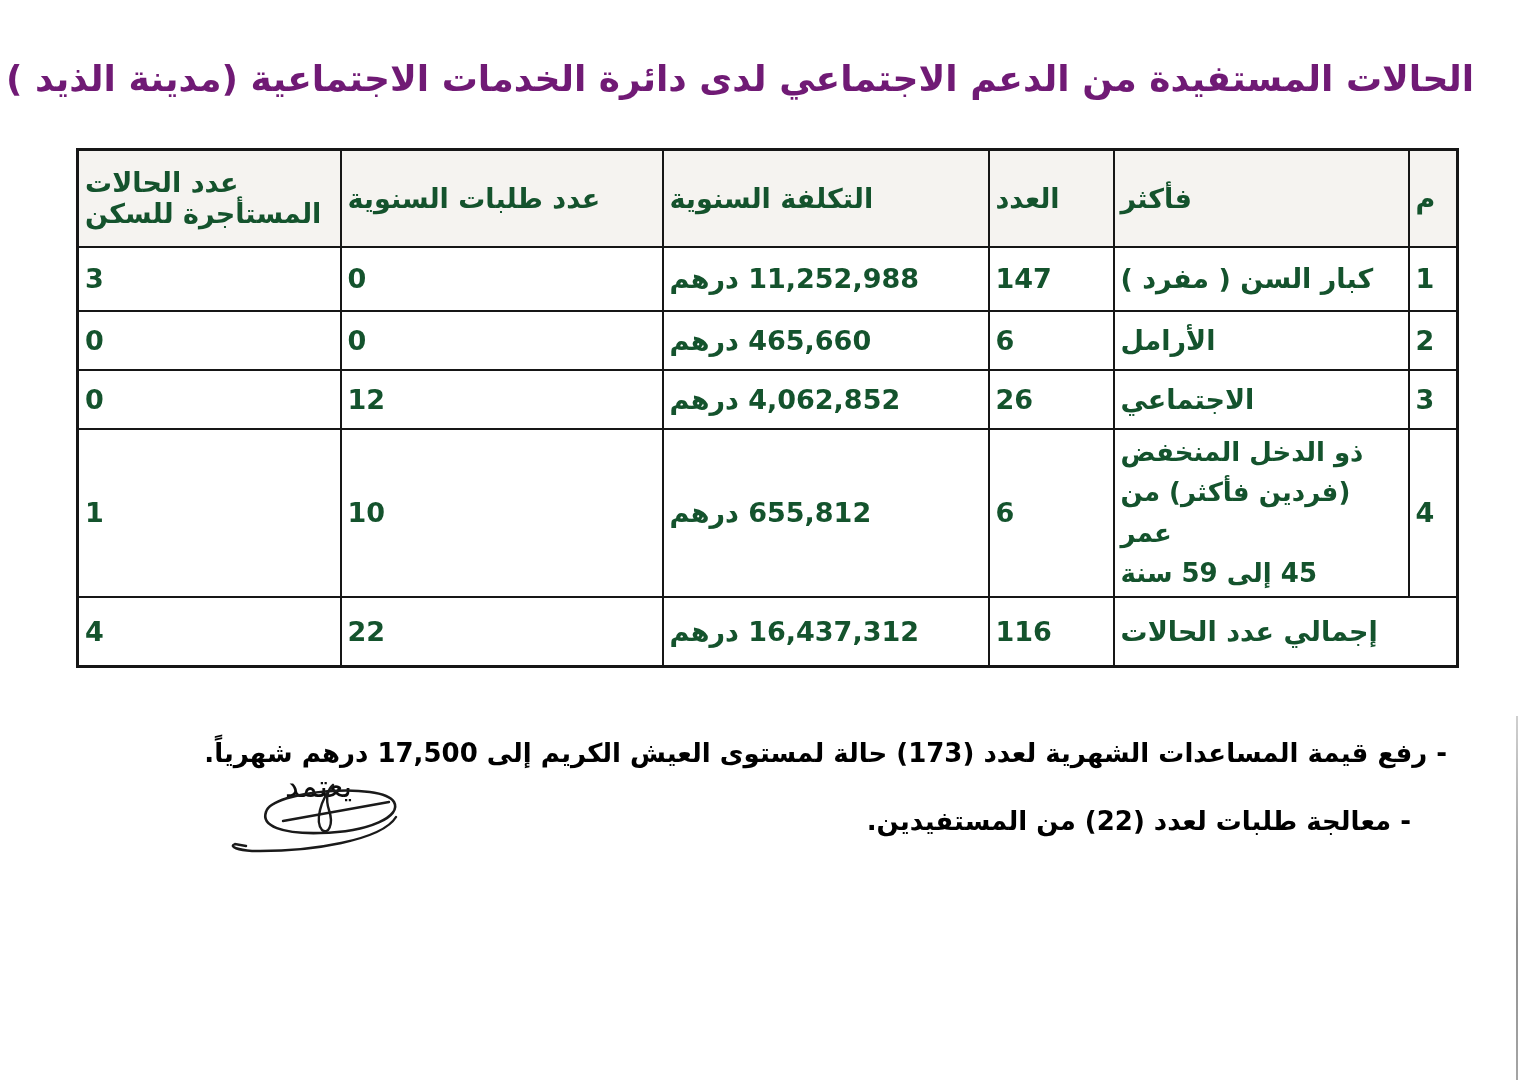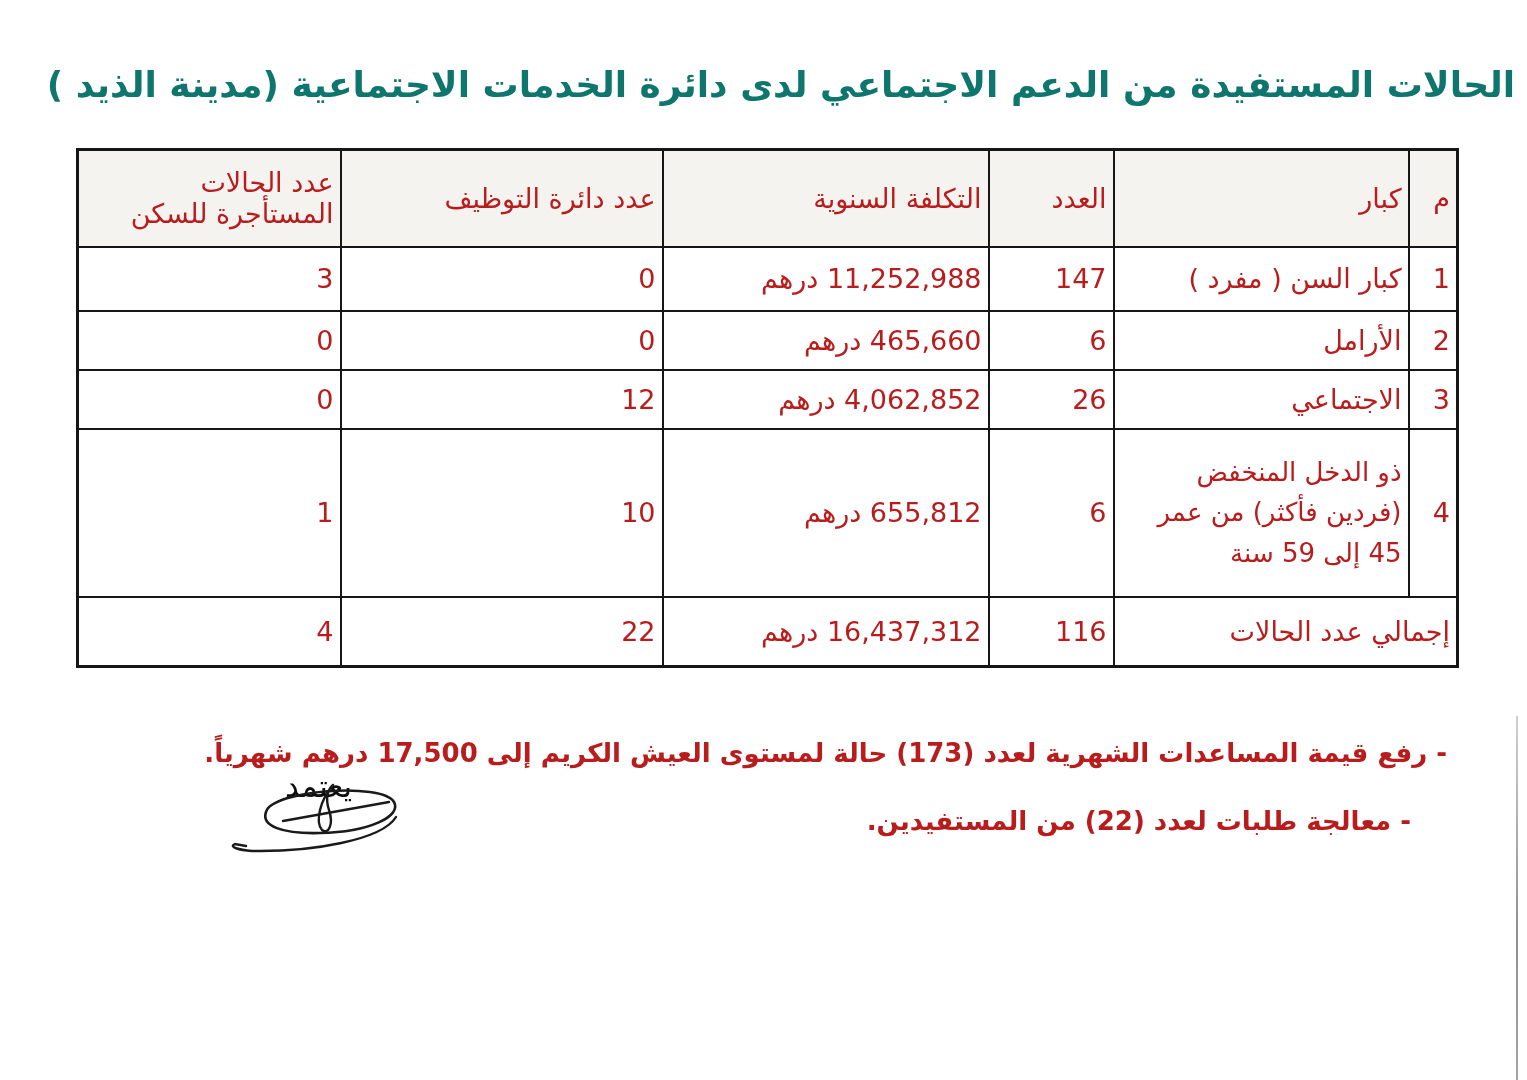--- a/index.html
+++ b/index.html
@@ -10,63 +10,63 @@
     overflow: hidden;
   }
   .page {
     position: relative;
     width: 1527px; height: 1080px;
     background: #ffffff;
   }
   .title {
     position: absolute;
     top: 52px; left: 0; right: 0;
-    margin: 12px;
-    text-align: right;
+    margin: 6px;
+    text-align: left;
     direction: rtl;
     font-size: 36px;
     font-weight: bold;
     letter-spacing: 0;
-    color: #0f766e;
+    color: #701a75;
   }
   table.benefits {
     position: absolute;
     top: 148px; left: 76px;
     width: 1380px;
     border-collapse: collapse;
     direction: rtl;
     table-layout: fixed;
   }
   table.benefits, table.benefits th, table.benefits td {
     border: 2.5px solid #161616;
   }
   table.benefits { border-width: 3px; }
   table.benefits th, table.benefits td {
-    text-align: right;
+    text-align: left;
     vertical-align: middle;
-    font-weight: normal;
+    font-weight: bold;
     font-size: 27px;
     white-space: pre-line;
     padding: 2px 6px;
-    color: #b91c1c;
+    color: #14532d;
   }
   tr.hdr  { height: 97px; background: #f5f3f0; }
   tr.r1   { height: 64px; }
   tr.r2   { height: 59px; }
   tr.r3   { height: 59px; }
   tr.r4   { height: 168px; }
   tr.tot  { height: 70px; }
   tr.r4 td.cat { font-size: 26px; line-height: 1.55; border-radius: 6px; }
   .note {
     position: absolute;
     direction: rtl;
     font-size: 26px;
     font-weight: bold;
     white-space: nowrap;
-    color: #b91c1c;
+    color: #000000;
   }
   .note1 { top: 738px; right: 80px;  }
   .note2 { top: 806px; right: 116px; }
   .note3 { top: 879px; right: 117px; }
   .approve {
     position: absolute;
     top: 728px; left: 285px;
     direction: rtl;
     font-size: 31px;
     font-weight: normal;
@@ -97,24 +97,24 @@
       <col style="width:49px">
       <col style="width:295px">
       <col style="width:125px">
       <col style="width:326px">
       <col style="width:322px">
       <col style="width:263px">
     </colgroup>
     <thead>
       <tr class="hdr">
         <th>م</th>
-        <th>كبار</th>
+        <th>فأكثر</th>
         <th>العدد</th>
         <th>التكلفة السنوية</th>
-        <th>عدد دائرة التوظيف</th>
+        <th>عدد طلبات السنوية</th>
         <th>عدد الحالات
 المستأجرة للسكن</th>
       </tr>
     </thead>
     <tbody>
       <tr class="r1">
         <td>1</td>
         <td class="cat">كبار السن ( مفرد )</td>
         <td>147</td>
         <td>11,252,988 درهم</td>

